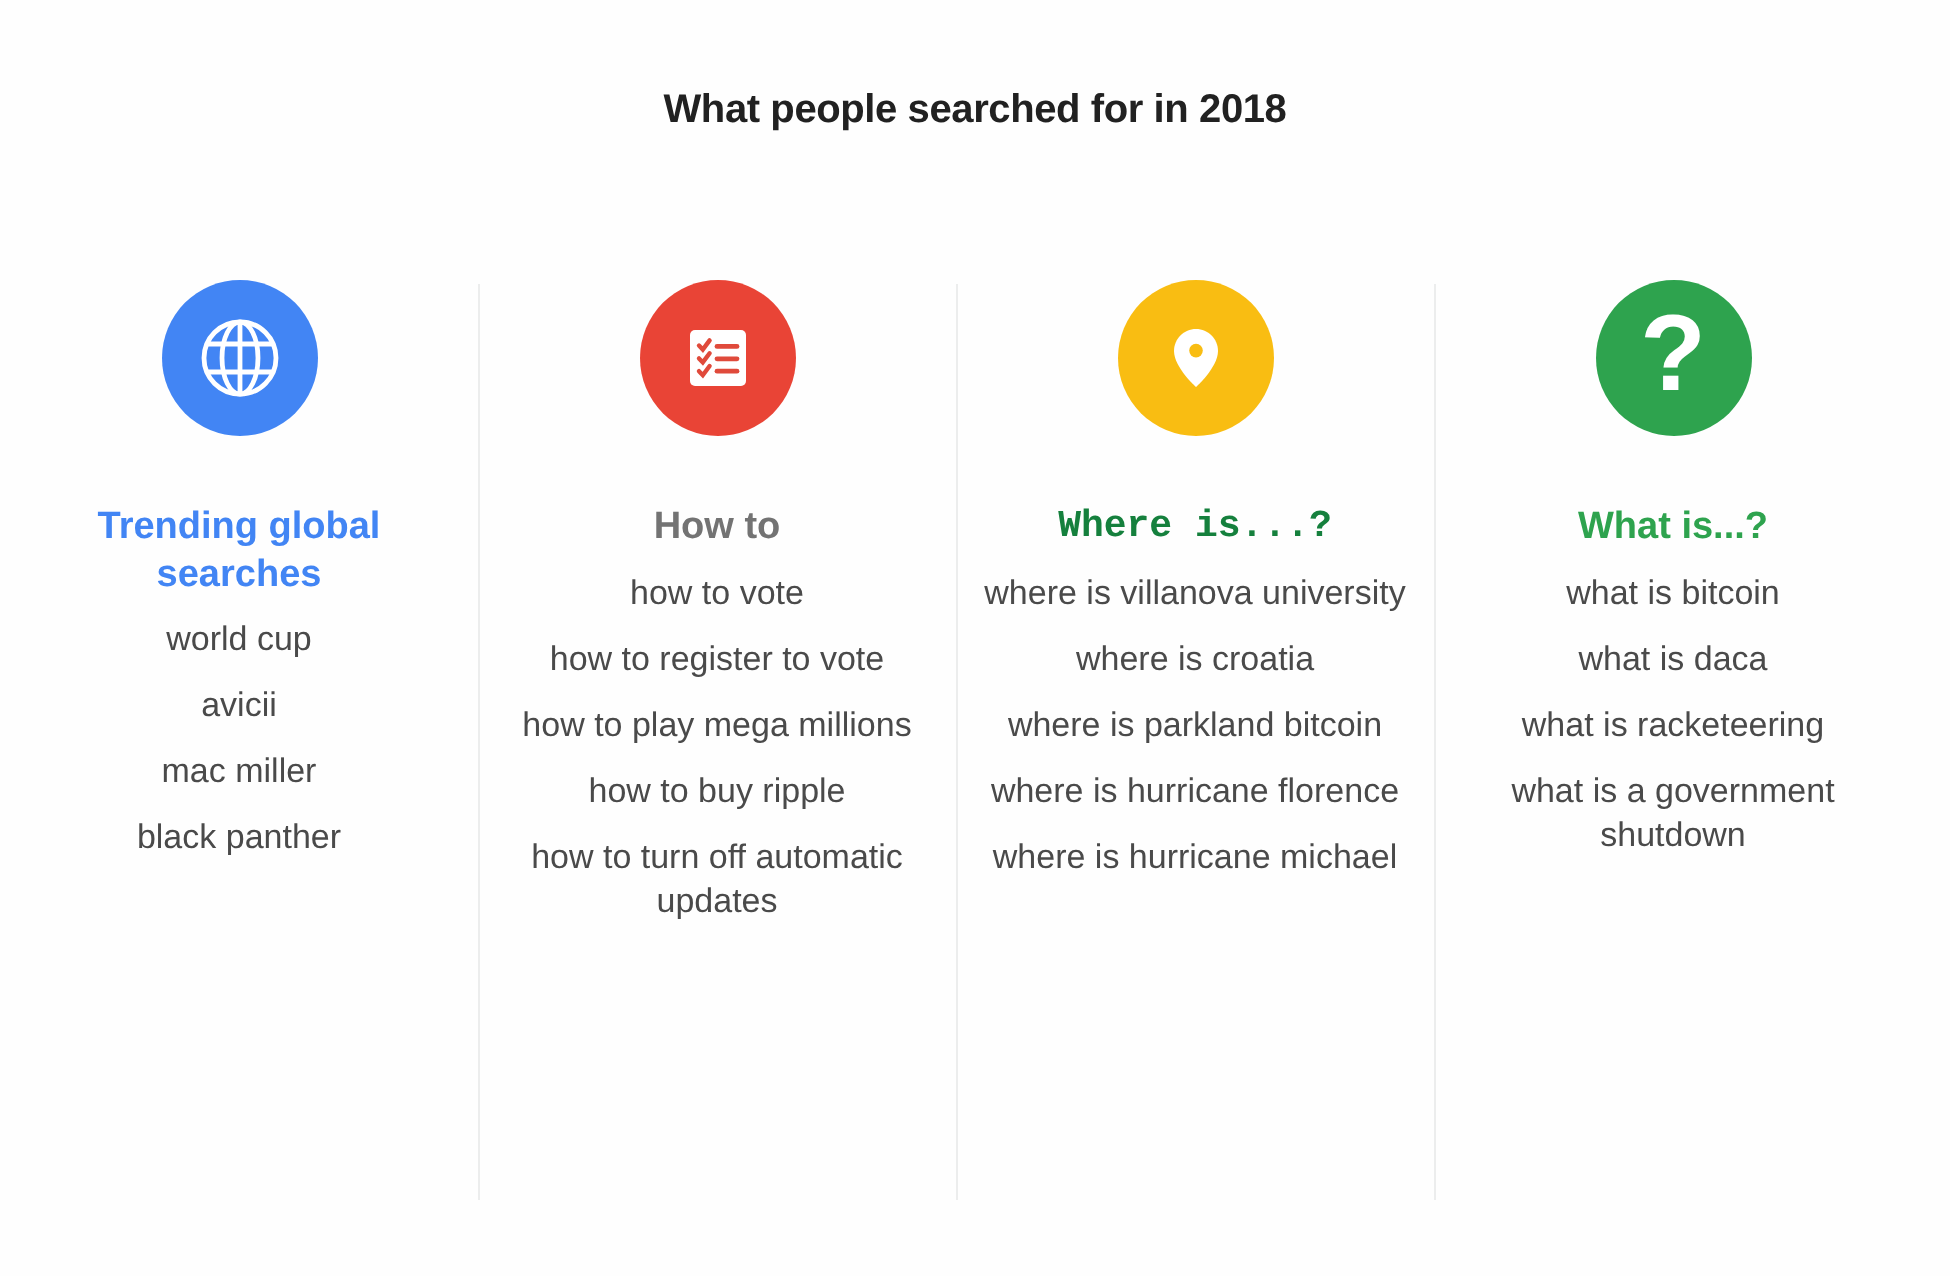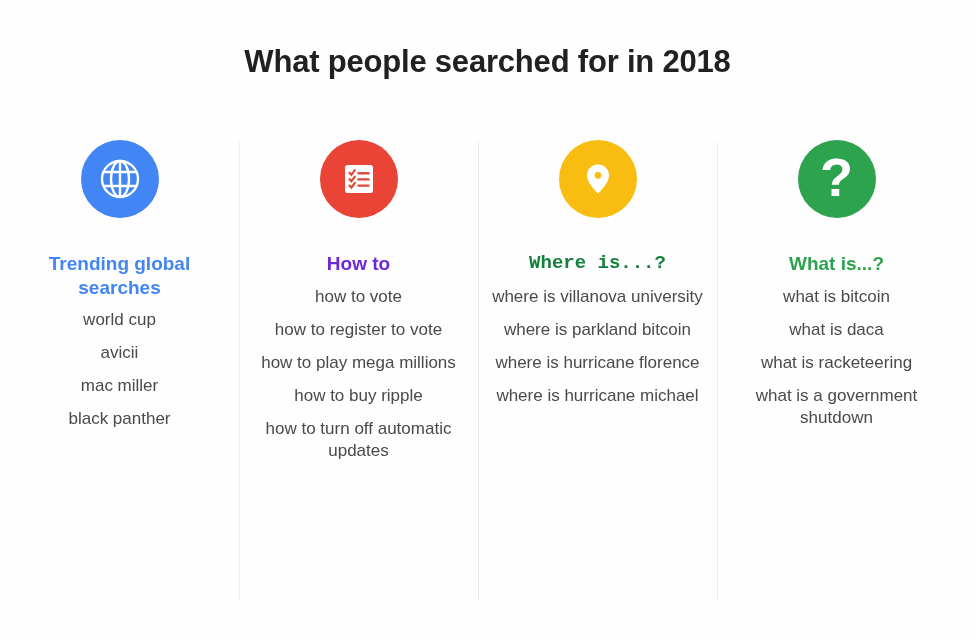--- a/index.html
+++ b/index.html
@@ -20,21 +20,21 @@
     width: 975px;
     height: 638px;
     background: #fefefe;
   }
   .page-title {
     position: absolute;
     top: 44px;
     left: 0;
     width: 975px;
     text-align: center;
-    font-size: 31px;
+    font-size: 20px;
     font-weight: bold;
     color: #212121;
     letter-spacing: -0.2px;
   }
   .columns {
     position: absolute;
     top: 140px;
     left: 0;
     width: 975px;
     display: flex;
@@ -142,21 +142,21 @@
               <polyline points="12.5,28.6 14.4,30.6 17.8,26.0"></polyline>
             </g>
             <g stroke="#e04a3b" stroke-width="2.4" stroke-linecap="round">
               <line x1="21.5" y1="16.2" x2="31.5" y2="16.2"></line>
               <line x1="21.5" y1="22.4" x2="31.5" y2="22.4"></line>
               <line x1="21.5" y1="28.6" x2="31.5" y2="28.6"></line>
             </g>
           </svg>
         </span>
       </div>
-      <div class="col-title" style="color:#6d28d9;">How to</div>
+      <div class="col-title" style="color:#737373;">How to</div>
       <ul class="term-list">
         <li>how to vote</li>
         <li>how to register to vote</li>
         <li>how to play mega millions</li>
         <li>how to buy ripple</li>
         <li>how to turn off automatic updates</li>
       </ul>
     </div>
 
     <div class="column">
@@ -164,20 +164,21 @@
         <span>
           <svg width="44" height="44" viewBox="0 0 44 44" aria-hidden="true">
             <path d="M22 7.5 c-6.1 0-11 4.9-11 11 0 8.2 11 18 11 18 s11-9.8 11-18 c0-6.1-4.9-11-11-11 z" fill="#ffffff"></path>
             <circle cx="22" cy="18.3" r="3.4" fill="#f9bd12"></circle>
           </svg>
         </span>
       </div>
       <div class="col-title" style="color:#15803d;font-family:Liberation Mono, monospace;">Where is...?</div>
       <ul class="term-list">
         <li>where is villanova university</li>
+        <li>where is croatia</li>
         <li>where is parkland bitcoin</li>
         <li>where is hurricane florence</li>
         <li>where is hurricane michael</li>
       </ul>
     </div>
 
     <div class="column">
       <div class="icon-circle" style="background:#2ea34e;">
         <span class="qmark">?</span>
       </div>

